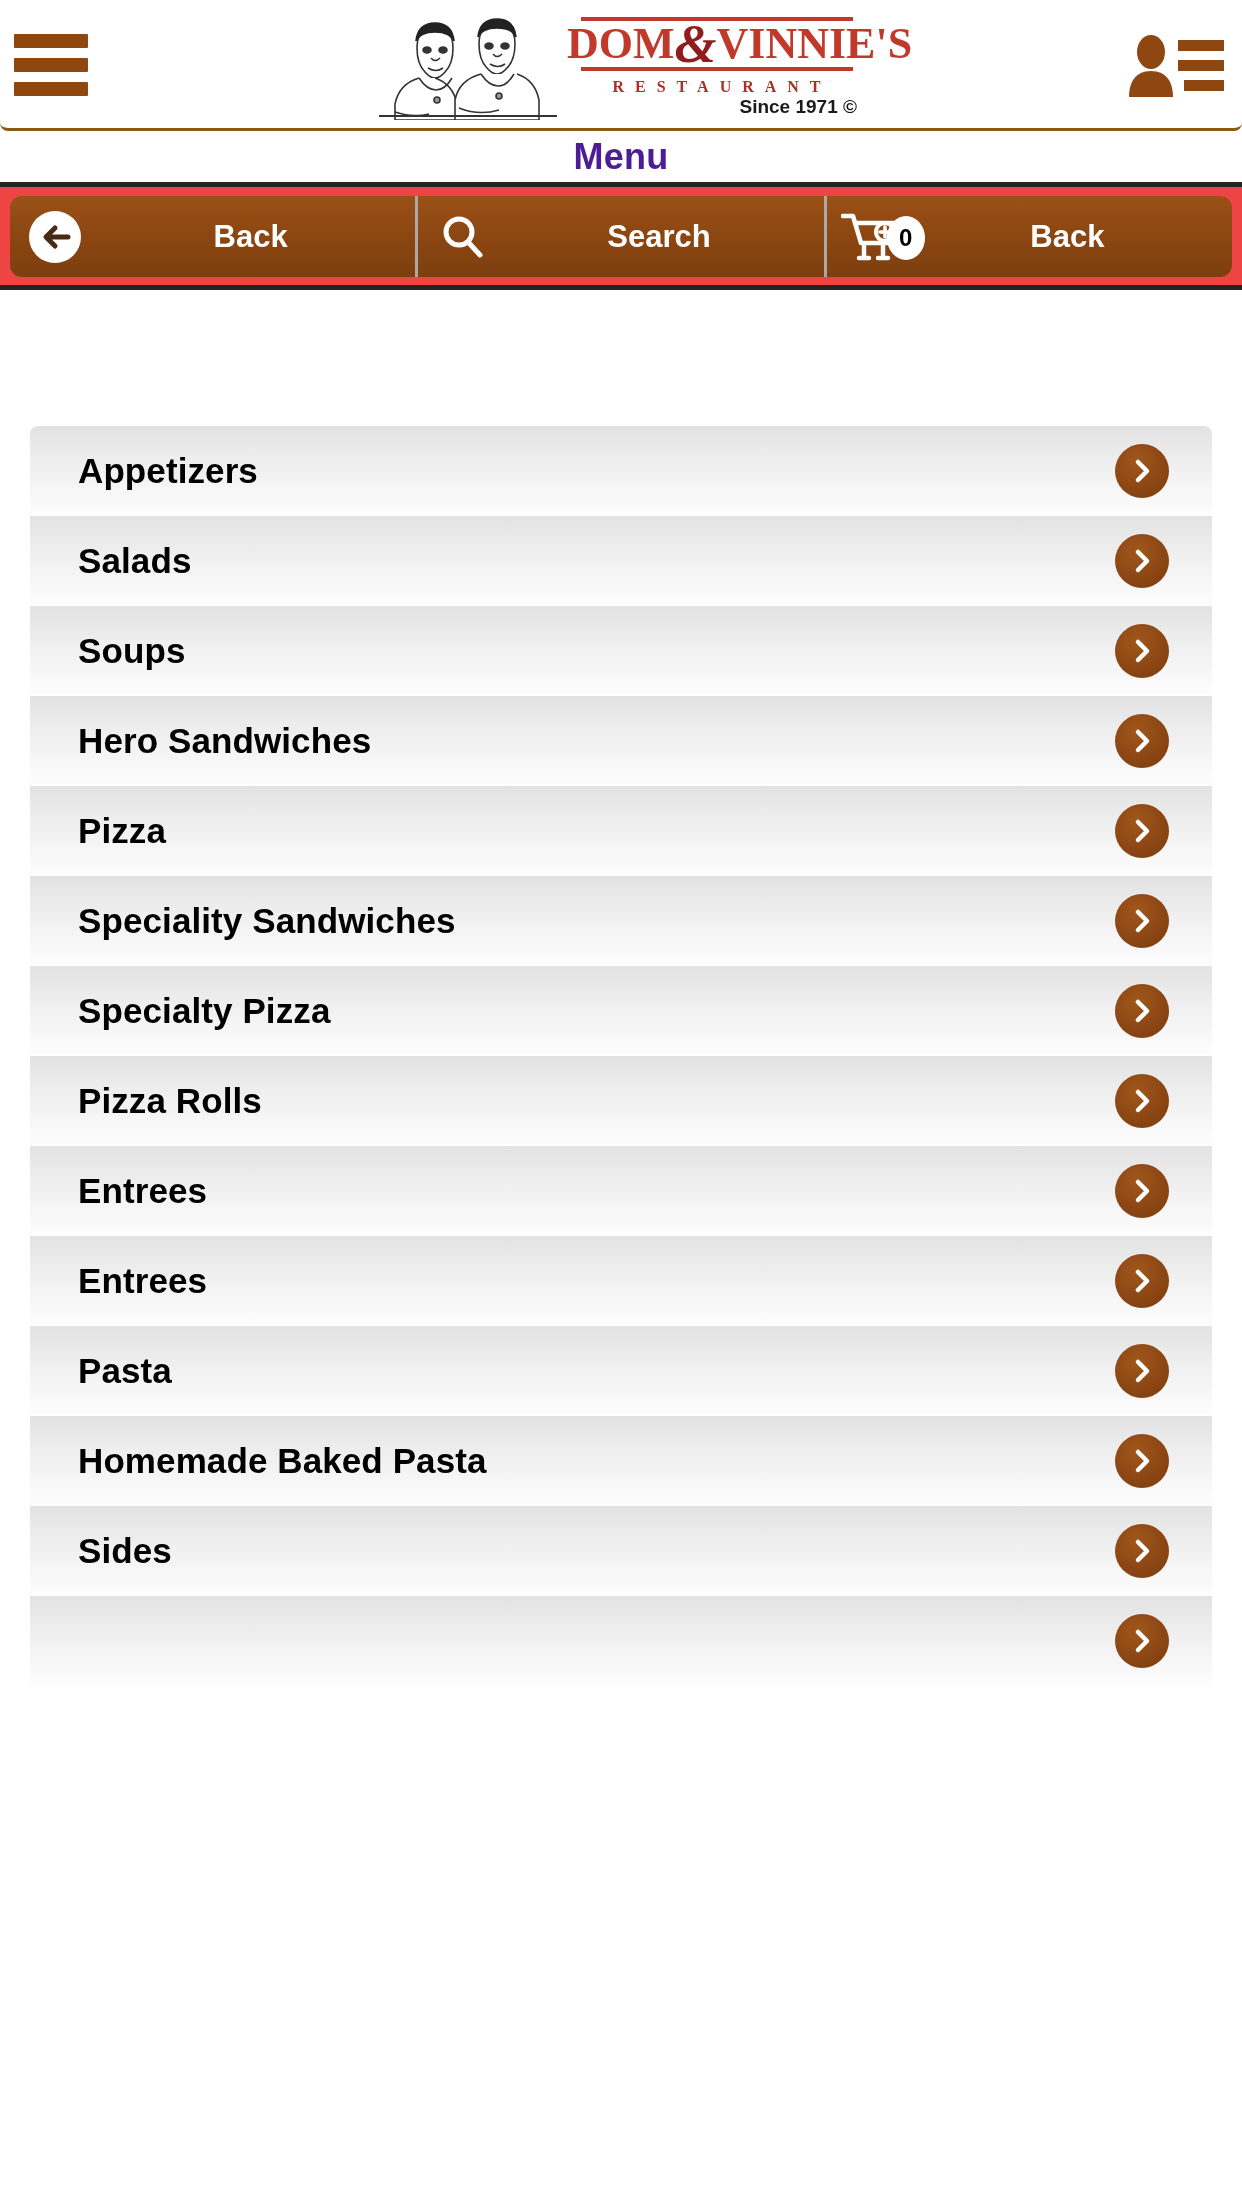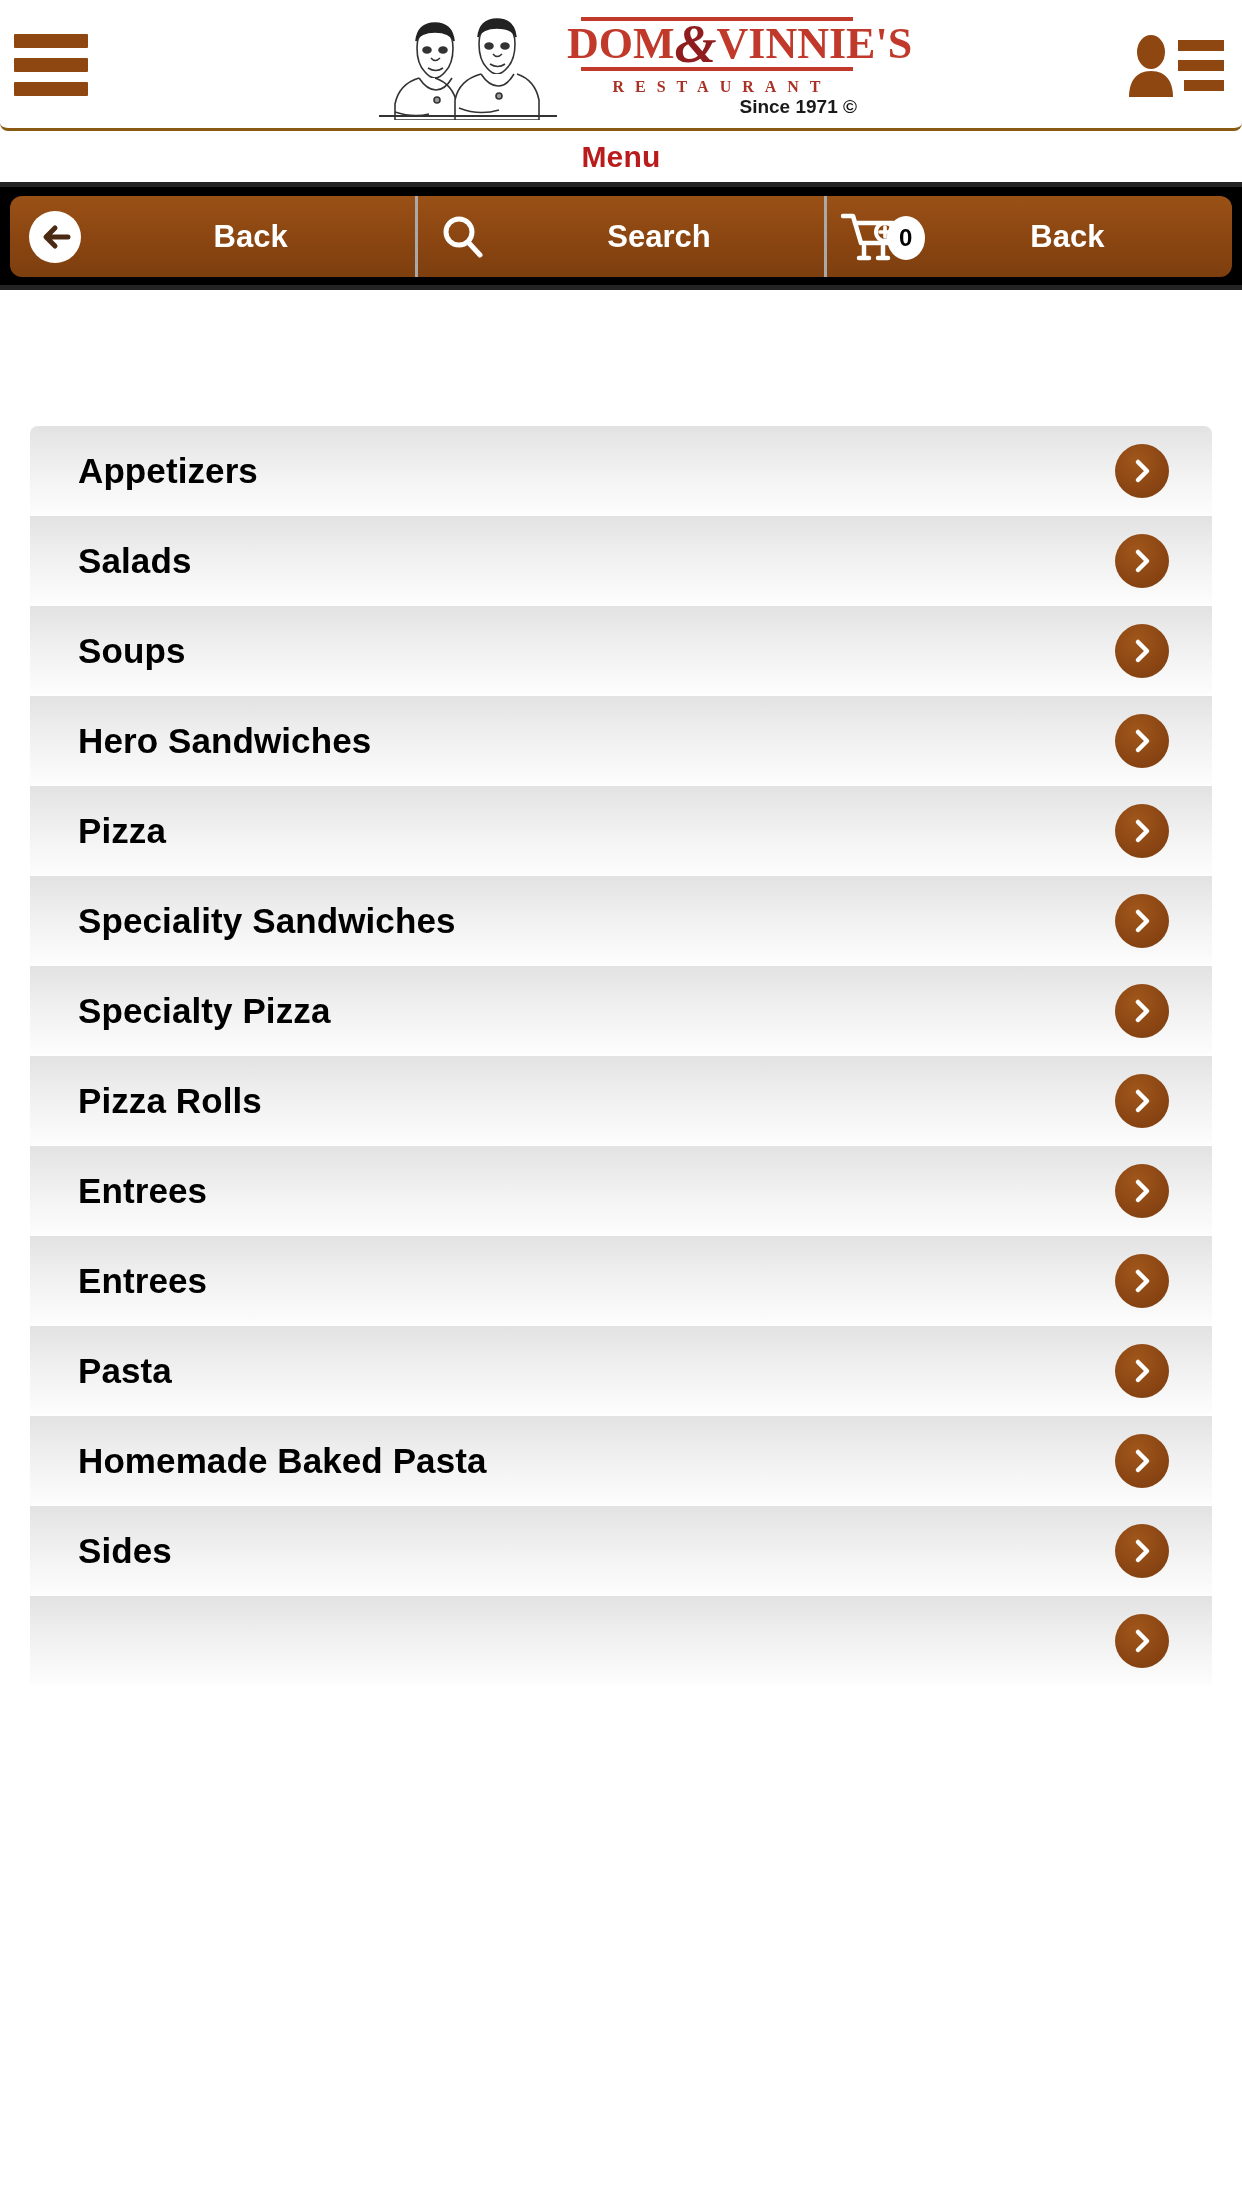--- a/index.html
+++ b/index.html
@@ -136,30 +136,30 @@
   .page-title-bar {
     height: 56px;
     width: 100%;
     background: #ffffff;
     display: flex;
     align-items: center;
     justify-content: center;
     border-bottom: 5px solid #242424;
   }
   .page-title-bar .title {
-    font-size: 30px;
-    font-weight: 700;
-    color: #b91c1c;
+    font-size: 36px;
+    font-weight: 700;
+    color: #4c1d95;
     letter-spacing: 0.2px;
   }
 
   
   .toolbar-area {
     padding: 9px 10px 8px 10px;
-    background: #000000;
+    background: #ef4444;
     border-bottom: 5px solid #242424;
   }
   .toolbar {
     display: flex;
     height: 81px;
     border-radius: 12px;
     overflow: hidden;
     background: linear-gradient(180deg, #9a5116 0%, #8a4511 55%, #7d3f0f 100%);
   }
   .tool-btn {

